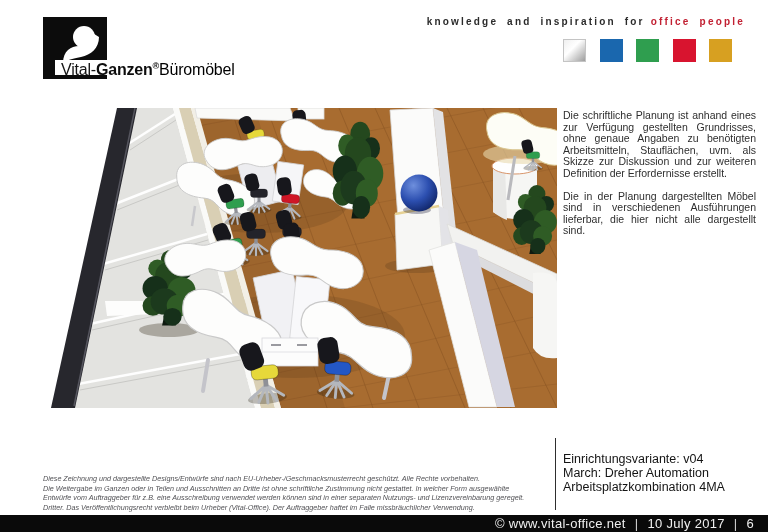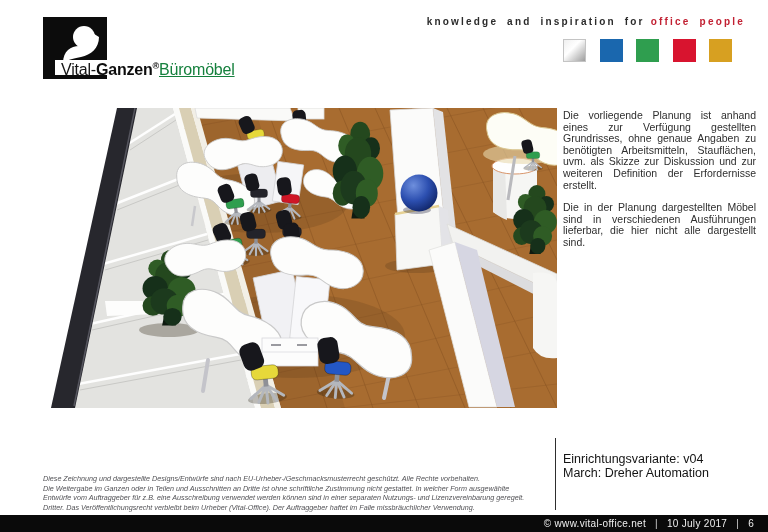--- a/index.html
+++ b/index.html
@@ -5,21 +5,21 @@
   html,body{margin:0;padding:0;background:#e9e9e9;}
   #page{position:relative;width:768px;height:532px;background:#ffffff;overflow:hidden;
         font-family:"Liberation Sans",sans-serif;color:#1c1c1c;}
 
   
   #logo-square{position:absolute;left:43px;top:17px;width:64px;height:62px;}
   #logo-text{position:absolute;left:61px;top:61px;font-size:16px;letter-spacing:-0.2px;white-space:nowrap;}
   #logo-text .brand{color:#151515;font-weight:normal;}
   #logo-text .brandbold{color:#0d0d0d;font-weight:bold;}
   #logo-text .reg{font-size:9px;vertical-align:6px;font-weight:bold;color:#0d0d0d;}
-  #logo-text .suffix{color:#15803d;font-weight:normal;text-decoration:underline;}
+  #logo-text .suffix{color:#000000;font-weight:normal;}
 
   #tagline{position:absolute;top:16px;right:23px;font-size:10px;font-weight:bold;
            letter-spacing:2.2px;word-spacing:4px;color:#2b2b2b;white-space:nowrap;}
   #tagline .hl{color:#c22133;margin-left:6px;margin-top:39px;}
 
   #brand-squares{position:absolute;left:563px;top:39px;display:flex;}
   .bsq{width:23px;height:23px;margin-right:13.5px;}
   .bsq:last-child{margin-right:0;}
   .sq-silver{background:linear-gradient(135deg,#efefef 0%,#ffffff 40%,#9d9d9d 100%);border:1px solid #c4c4c4;box-sizing:border-box;}
   .sq-blue{background:#1a67ae;}
@@ -36,21 +36,21 @@
          color:#2e2e2e;text-align:justify;}
   #notes p{margin:0 0 11px 0;}
 
   
   #legal{position:absolute;left:43px;top:474px;width:506px;font-size:7.2px;line-height:9.7px;color:#515155;font-style:italic;}
   #divider{position:absolute;left:555px;top:438px;width:1px;height:72px;background:#2e2e2e;}
   #project-info{position:absolute;left:563px;top:452px;font-size:12.5px;font-weight:normal;
                 line-height:14px;color:#141414;white-space:nowrap;}
   #footer-bar{position:absolute;left:0;top:515px;width:768px;height:17px;background:#0a0a0a;
               display:flex;align-items:center;justify-content:flex-end;
-              font-size:10px;color:#efefef;letter-spacing:0.3px;padding-right:14px;box-sizing:border-box;}
+              font-size:13px;color:#efefef;letter-spacing:0.3px;padding-right:14px;box-sizing:border-box;}
   #footer-bar .sep{margin:0 9px;color:#cfcfcf;}
 </style>
 </head>
 <body>
 
 <div id="page">
 
   <div id="logo-square">
     <svg width="64" height="62" viewBox="0 0 64 62">
       <rect x="0" y="0" width="64" height="62" fill="#0c0c0c"></rect>
@@ -264,36 +264,37 @@
         <line x1="217" y1="244" x2="273" y2="244" stroke="#e2e2e6" stroke-width="1"></line>
         <line x1="226" y1="237" x2="236" y2="237" stroke="#9a9aa0" stroke-width="2"></line>
         <line x1="252" y1="237" x2="262" y2="237" stroke="#9a9aa0" stroke-width="2"></line>
         <use href="#chair" color="#e6d83a" transform="translate(222,286) rotate(-6) scale(1.5)"></use>
         <use href="#chair" color="#2457c5" transform="translate(291,281) rotate(5) scale(1.45)"></use>
       </g>
     </svg>
   </div>
 
   <div id="notes">
-    <p>Die vorliegende Planung ist anhand eines zur Verfügung gestellten Grundrisses, ohne genaue Angaben zu benötigten Arbeitsmitteln, Stauflächen, uvm. als Skizze zur Diskussion und zur weiteren Definition der Erfordernisse erstellt.</p>
+    <p>Die schriftliche Planung ist anhand eines zur Verfügung gestellten Grundrisses, ohne genaue Angaben zu benötigten Arbeitsmitteln, Stauflächen, uvm. als Skizze zur Diskussion und zur weiteren Definition der Erfordernisse erstellt.</p>
     <p>Die in der Planung dargestellten Möbel sind in verschiedenen Ausführungen lieferbar, die hier nicht alle dargestellt sind.</p>
   </div>
 
   <div id="legal">
     <div>Diese Zeichnung und dargestellte Designs/Entwürfe sind nach EU-Urheber-/Geschmacksmusterrecht geschützt. Alle Rechte vorbehalten.</div>
     <div>Die Weitergabe im Ganzen oder in Teilen und Ausschnitten an Dritte ist ohne schriftliche Zustimmung nicht gestattet. In welcher Form ausgewählte</div>
     <div>Entwürfe vom Auftraggeber für z.B. eine Ausschreibung verwendet werden können sind in einer separaten Nutzungs- und Lizenzvereinbarung geregelt.</div>
     <div>Dritter. Das Veröffentlichungsrecht verbleibt beim Urheber (Vital-Office). Der Auftraggeber haftet im Falle missbräuchlicher Verwendung.</div>
   </div>
 
   <div id="divider"></div>
 
   <div id="project-info">
     <div>Einrichtungsvariante: v04</div>
     <div>March: Dreher Automation</div>
+    <div>Arbeitsplatzkombination 4MA</div>
   </div>
 
   <div id="footer-bar">
     <span>© www.vital-office.net</span>
     <span class="sep">|</span>
     <span>10 July 2017</span>
     <span class="sep">|</span>
     <span>6</span>
   </div>
 

